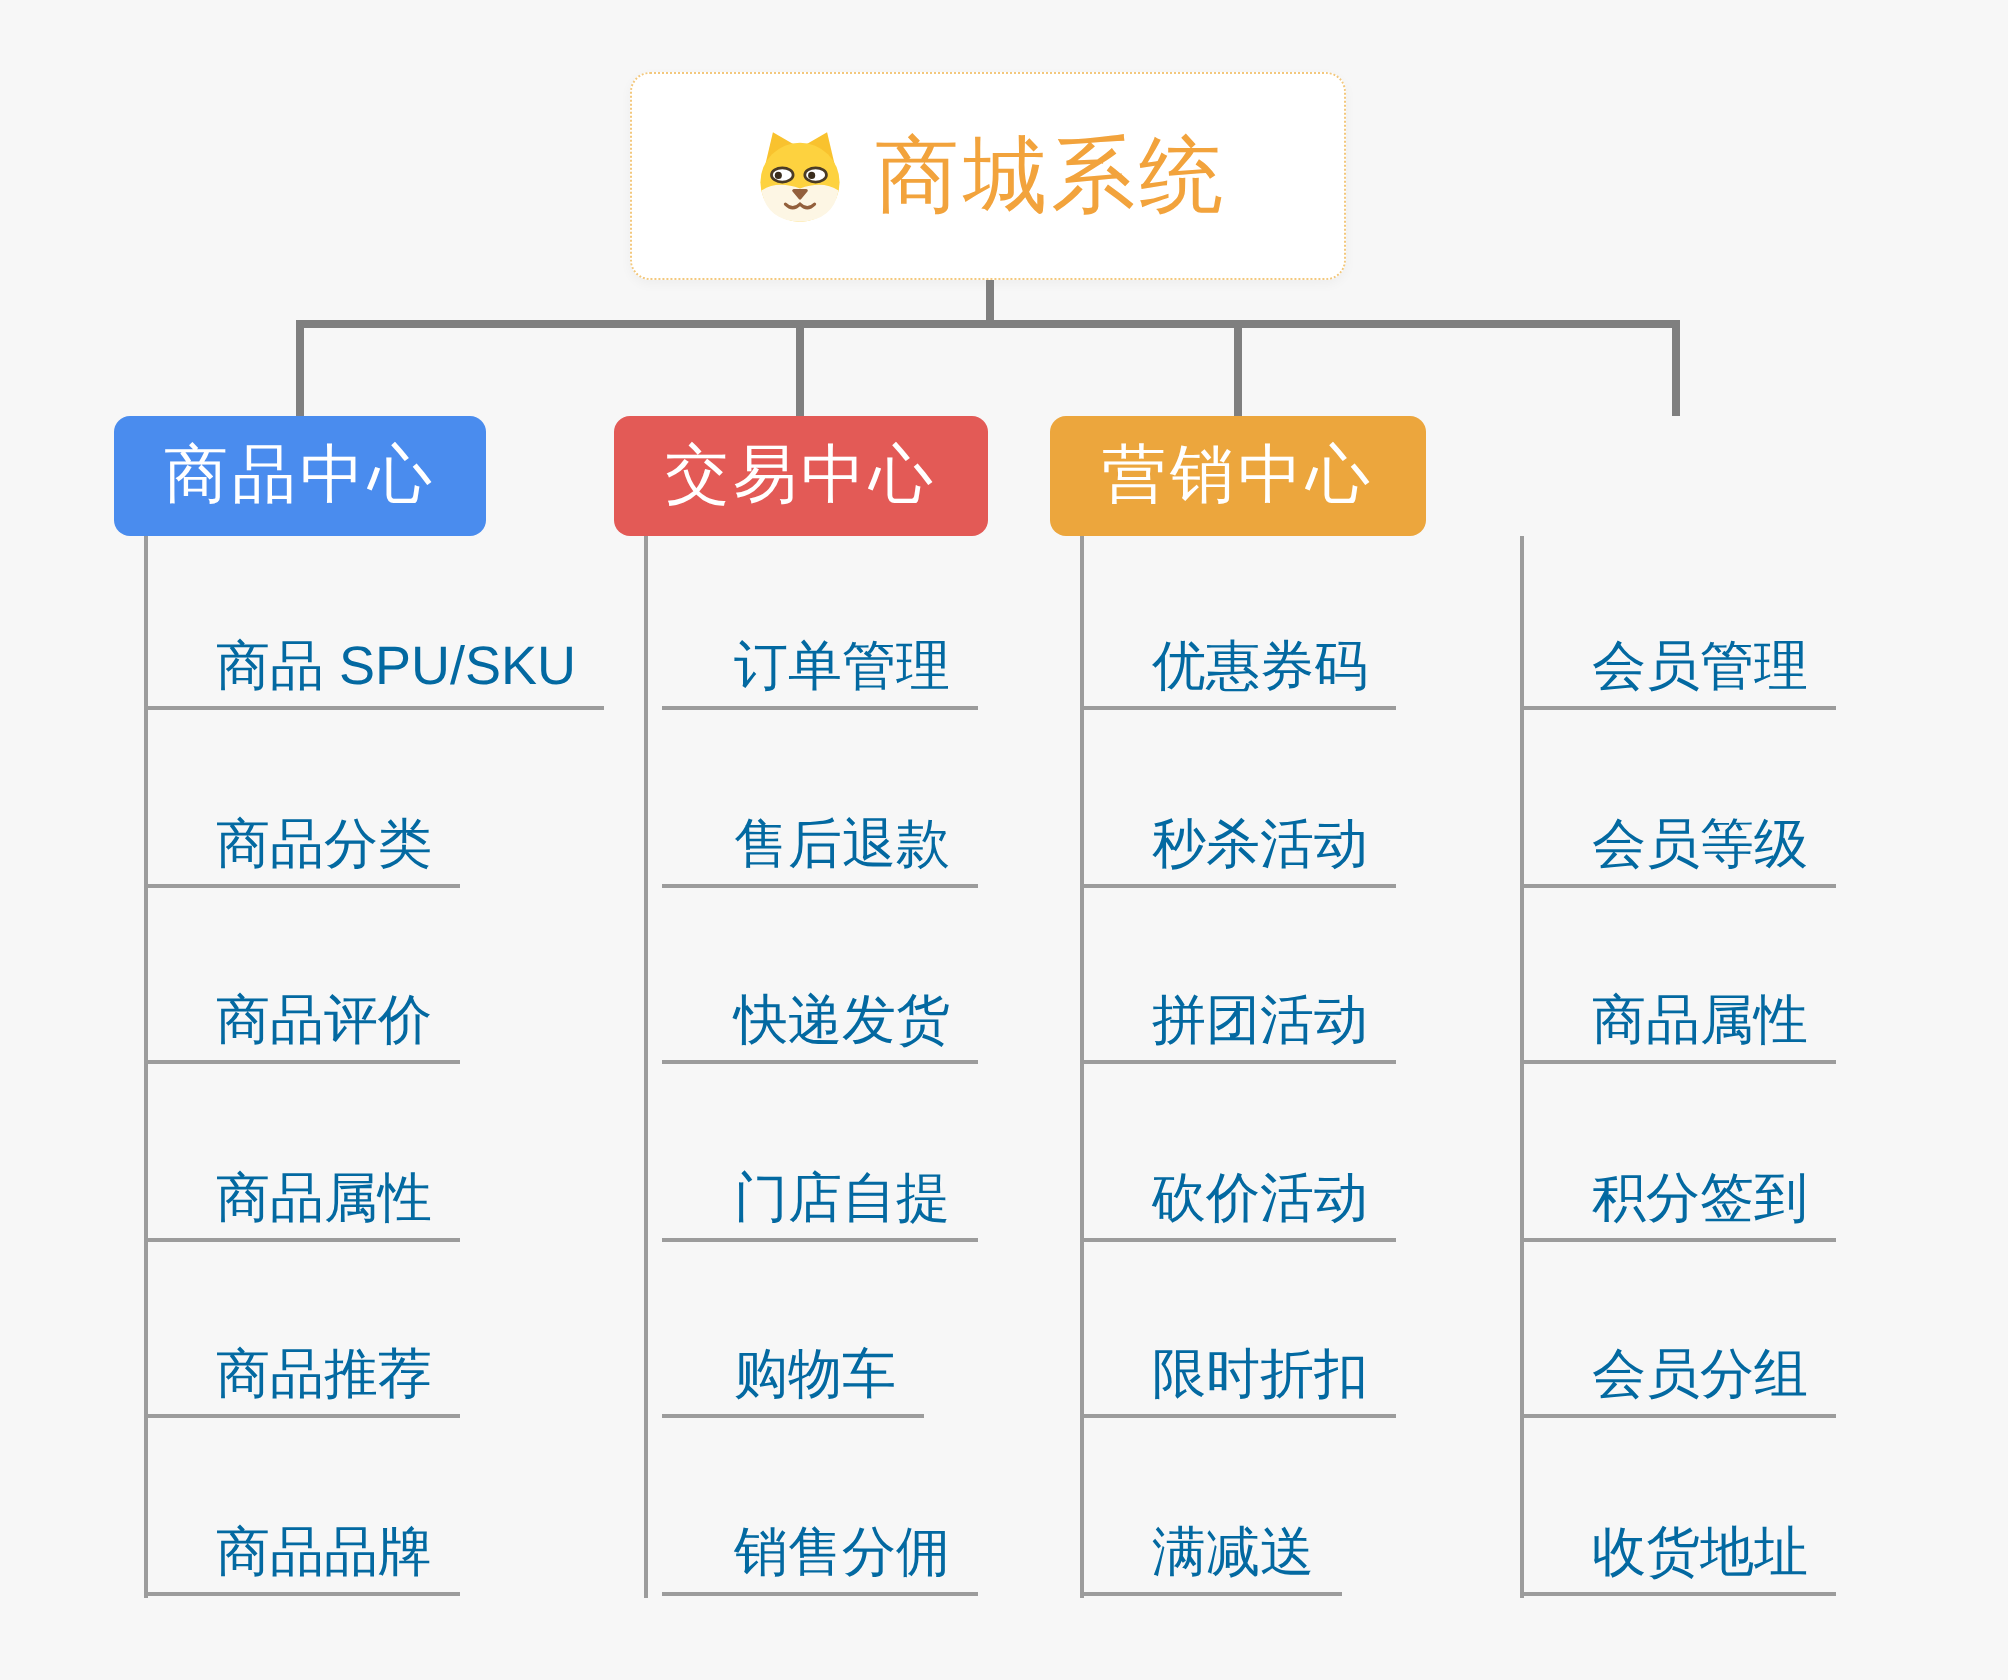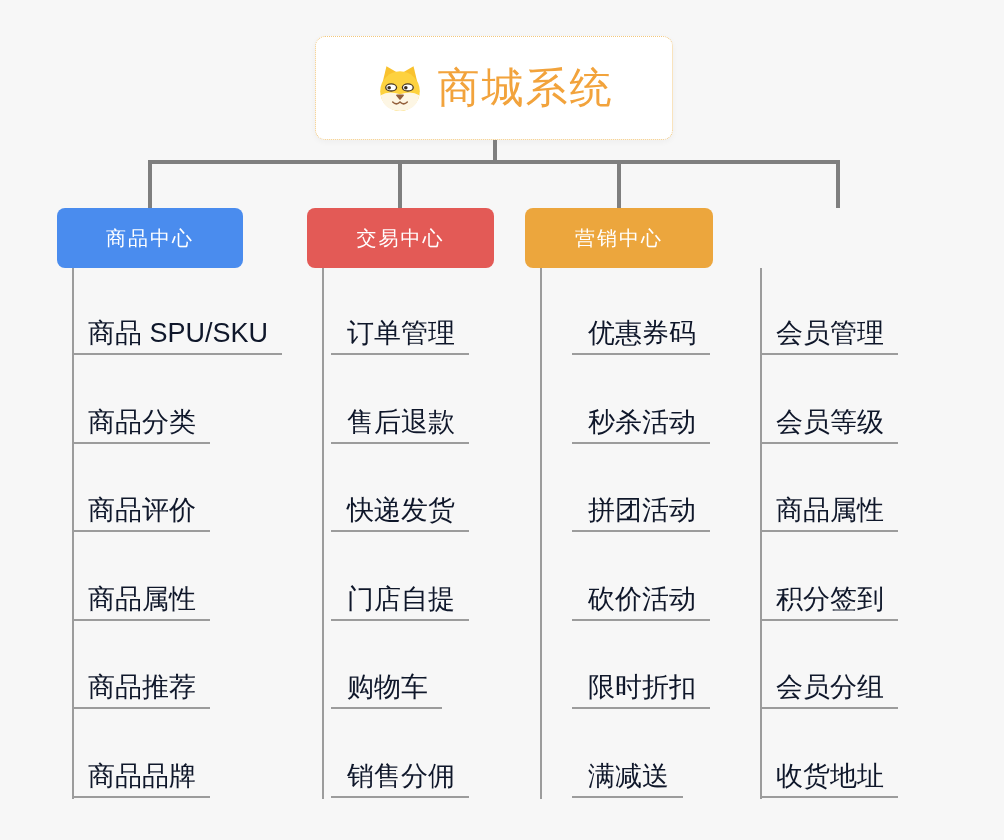--- a/index.html
+++ b/index.html
@@ -44,21 +44,21 @@
   .drop-1{left:398px;}
   .drop-2{left:617px;}
   .drop-3{left:836px;}
 
   
   .branch-node{
     position:absolute;top:208px;height:60px;
     border-radius:8px;
     display:flex;align-items:center;justify-content:center;
     color:#ffffff;
-    font-size:20px;
+    font-size:32px;
     letter-spacing:2px;
     white-space:nowrap;
     cursor:default;
   }
   .branch-0{left:57px;width:186px;}
   .branch-1{left:307px;width:187px;}
   .branch-2{left:525px;width:188px;}
   .branch-3{left:745px;width:187px;}
 
   
@@ -68,30 +68,30 @@
   }
   .trunk-0{left:72px;}
   .trunk-1{left:322px;}
   .trunk-2{left:540px;}
   .trunk-3{left:760px;}
 
   
   .leaf{
     position:absolute;
     height:40px;line-height:40px;
-    padding:0 14px 0 16px;
+    padding:0 14px 0 36px;
     border-bottom:2px solid #9c9c9c;
     font-size:27px;
-    color:#0f172a;
+    color:#0369a1;
     white-space:nowrap;
     cursor:default;
   }
   .col-0 .leaf{left:72px;}
   .col-1 .leaf{left:331px;}
-  .col-2 .leaf{left:572px;}
+  .col-2 .leaf{left:540px;}
   .col-3 .leaf{left:760px;}
   .row-0{top:313px;}
   .row-1{top:402px;}
   .row-2{top:490px;}
   .row-3{top:579px;}
   .row-4{top:667px;}
   .row-5{top:756px;}
 </style>
 </head>
 <body>

